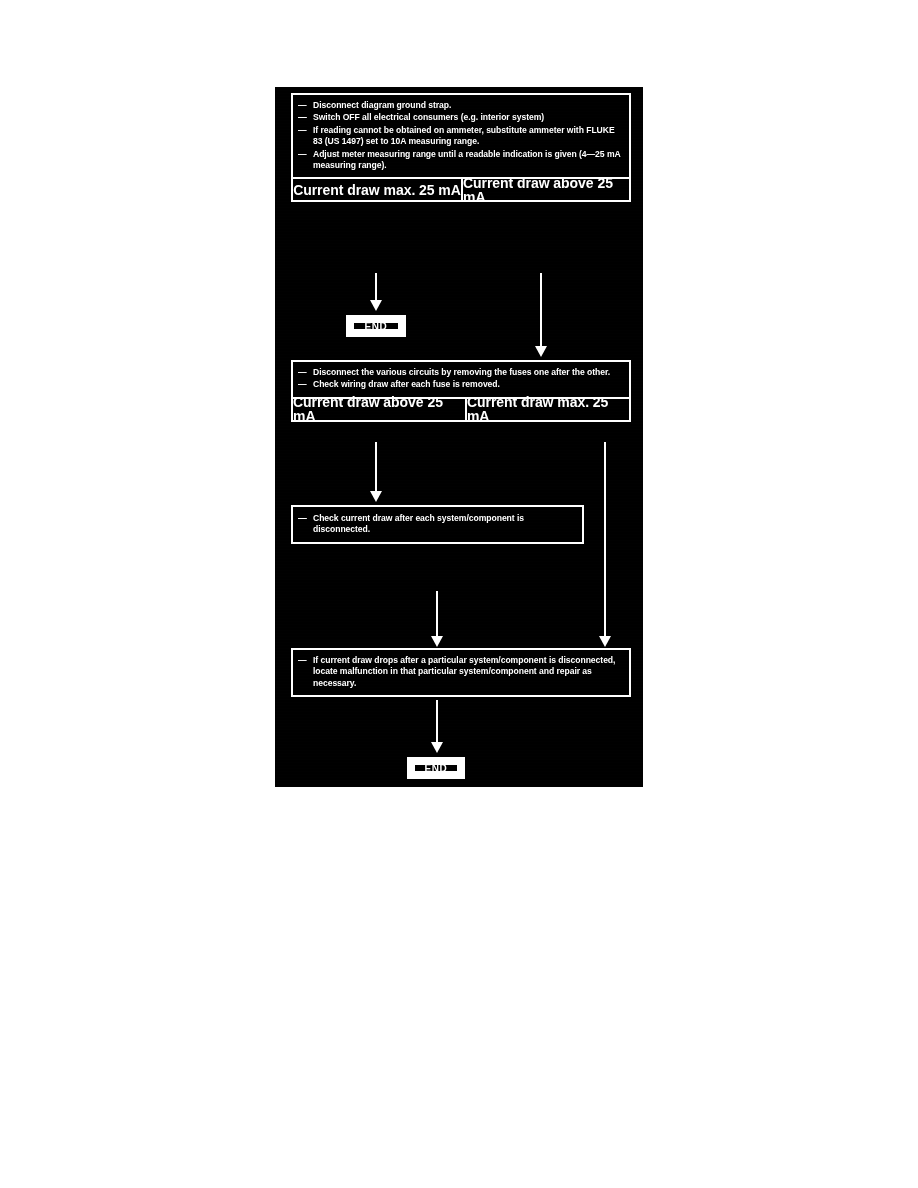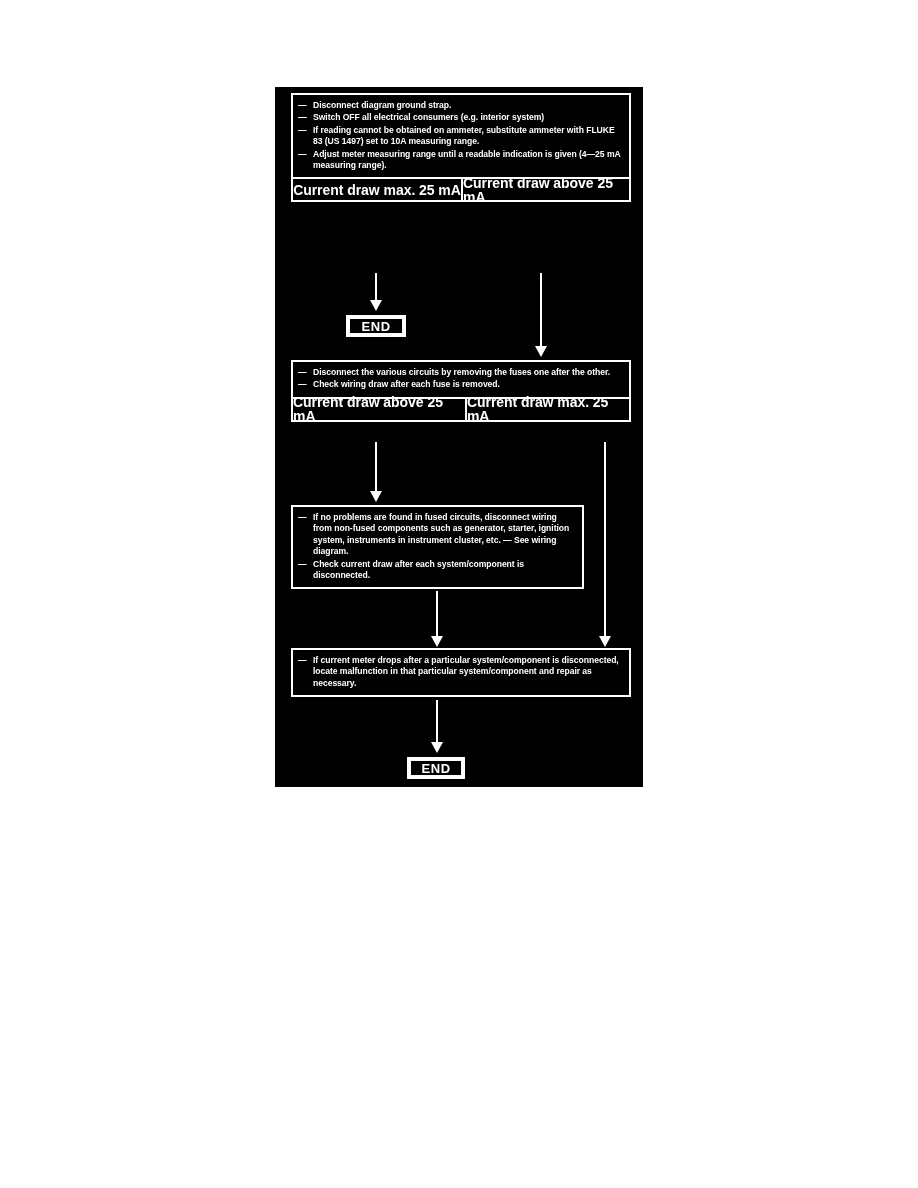--- a/index.html
+++ b/index.html
@@ -78,26 +78,26 @@
     height: 100%;
   }
   .decision-cell.right-cell {
     border-left: 2px solid #ffffff;
   }
 
   
   .terminator {
     position: absolute;
     box-sizing: border-box;
-    border: 4px solid #ffffff;
+    border: 8px solid #ffffff;
     background: #000000;
     display: flex;
     align-items: center;
     justify-content: center;
-    font-size: 13px;
+    font-size: 10px;
     font-weight: bold;
     letter-spacing: 0.6px;
     color: #ffffff;
   }
 
   
   .conn-v {
     position: absolute;
     width: 2px;
     background: #ffffff;
@@ -187,39 +187,38 @@
   <div class="conn-arrow" style="left:95px; top:404px;"></div>
 
   <div class="conn-v" style="left:329px; top:355px; height:197px;"></div>
   <div class="conn-arrow" style="left:324px; top:549px;"></div>
 
   <div class="node" id="node-step3" style="left:16px; top:418px; width:293px;">
     <div class="proc-body">
       <ul class="bullet-list">
         <li>
           <span class="dash">—</span>
-          <span>If no problems are found in fused circuits, disconnect wiring from non-fused components such as generator, starter, ignition  system, instruments in instrument cluster, etc. — See wiring diagram.</span>
         </li>
         <li>
           <span class="dash">—</span>
           <span>Check current draw after each system/component is disconnected.</span>
         </li>
       </ul>
     </div>
   </div>
 
   <div class="conn-v" style="left:161px; top:504px; height:48px;"></div>
   <div class="conn-arrow" style="left:156px; top:549px;"></div>
 
   <div class="node" id="node-step4" style="left:16px; top:561px; width:340px;">
     <div class="proc-body">
       <ul class="bullet-list">
         <li>
           <span class="dash">—</span>
-          <span>If current meter drops after a particular system/component is disconnected, locate malfunction in that particular system/component and repair as necessary.</span>
+          <span>If current draw drops after a particular system/component is disconnected, locate malfunction in that particular system/component and repair as necessary.</span>
         </li>
       </ul>
     </div>
   </div>
 
   <div class="conn-v" style="left:161px; top:613px; height:45px;"></div>
   <div class="conn-arrow" style="left:156px; top:655px;"></div>
 
   <div class="terminator" id="end-bottom" style="left:132px; top:670px; width:58px; height:22px;">END</div>
 

